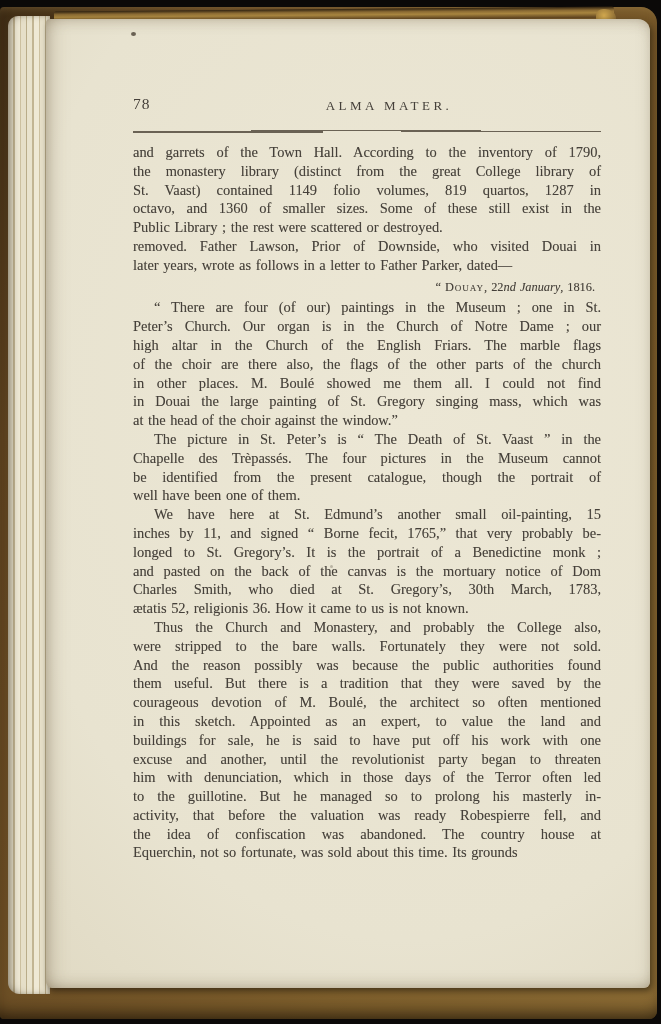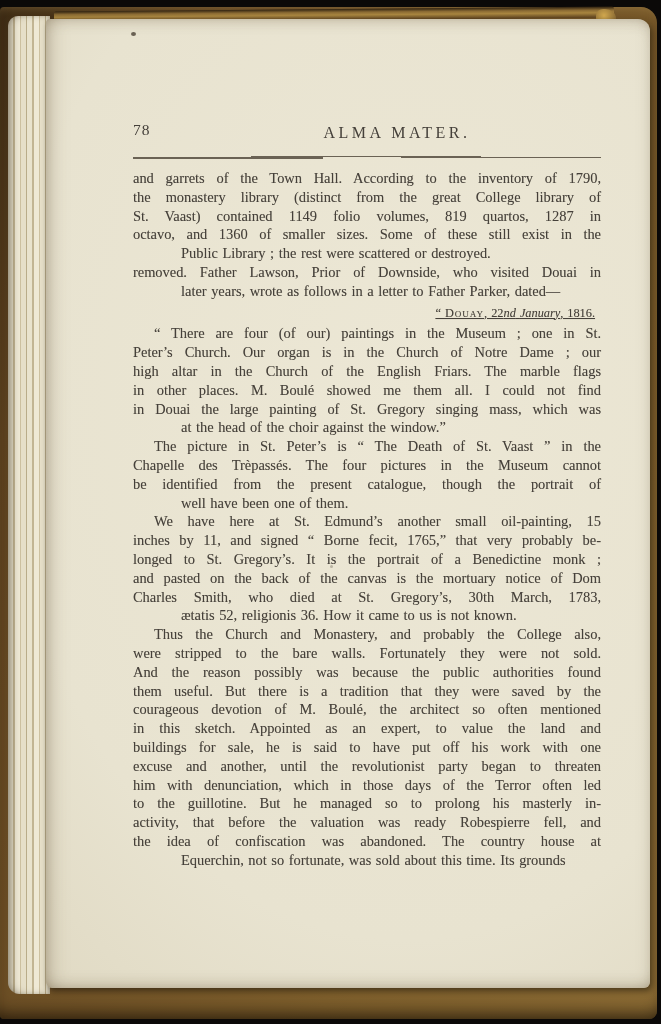--- a/index.html
+++ b/index.html
@@ -42,42 +42,42 @@
     box-shadow:inset 10px 0 22px -12px rgba(90,70,40,.55),
                inset -5px -8px 18px -12px rgba(90,70,40,.5),
                inset 0 10px 18px -14px rgba(90,70,40,.4),
                2px 3px 6px rgba(0,0,0,.45);
   }
   .speck{position:absolute;background:#4a4134;border-radius:50%;}
   .speck.s1{left:85px;top:13px;width:5px;height:4px;opacity:.8;}
   .speck.s2{left:284px;top:546px;width:3px;height:3px;opacity:.3;}
   
   .content{position:absolute;left:87px;top:76px;width:468px;color:#45403a;}
-  .header-row{position:relative;height:24px;margin-top:26px;}
+  .header-row{position:relative;height:24px;}
   .page-num{
     position:absolute;left:0;top:0;font-size:15.5px;letter-spacing:1px;
   }
   .running-title{
-    text-align:center;font-size:16px;letter-spacing:3.5px;
-    padding-top:3px;position:relative;left:30px;
+    text-align:center;font-size:13px;letter-spacing:3.5px;
+    padding-top:3px;position:relative;left:22px;
   }
   .rule{position:relative;margin-top:10px;height:4px;}
   .rule i{position:absolute;height:1.4px;background:#6a6254;display:block;}
   .rule .seg1{left:0;top:2.2px;width:190px;}
   .rule .seg2{left:118px;top:0.8px;width:230px;}
   .rule .seg3{right:0;top:1.6px;width:200px;}
   .body{
     margin-top:10px;font-size:14.4px;line-height:18.8px;word-spacing:1px;
     text-shadow:0.2px 0.2px 0 rgba(70,62,50,.3);
   }
   .tline{text-align:justify;text-align-last:justify;font-family:Liberation Serif, serif;-moz-text-align-last:justify;}
-  .tline.lastline{text-align-last:left;margin-left:48px;-moz-text-align-last:left;}
+  .tline.lastline{text-align-last:left;-moz-text-align-last:left;}
   .para.indent .tline.firstline{text-indent:21px;}
   .dateline{
-    text-align:right;font-size:12.3px;padding-right:6px;margin:3px 0 2px;text-decoration:underline;
+    text-align:right;font-size:12.3px;padding-right:6px;margin:3px 0 2px;
   }
   .dateline .sc{font-variant:small-caps;letter-spacing:1px;}
   .dateline .it{font-style:italic;}
 </style>
 </head>
 <body>
 
 <div class="cover"></div>
 <div class="board-edge-top"></div>
 <div class="gilt-spot"></div>
@@ -107,20 +107,21 @@
         </div>
         <div class="para indent">
           <div class="tline">removed. Father Lawson, Prior of Downside, who visited Douai in</div>
           <div class="tline lastline">later years, wrote as follows in a letter to Father Parker, dated—</div>
         </div>
         <div class="dateline"><span class="n">“ </span><span class="sc">Douay</span><span class="n">, 22</span><span class="it">nd</span><span class="n"> </span><span class="it">January</span><span class="n">, 1816.</span></div>
         <div class="para indent">
           <div class="tline firstline">“ There are four (of our) paintings in the Museum ; one in St.</div>
           <div class="tline">Peter’s Church. Our organ is in the Church of Notre Dame ; our</div>
           <div class="tline">high altar in the Church of the English Friars. The marble flags</div>
+          <div class="tline">of the choir are there also, the flags of the other parts of the church</div>
           <div class="tline">in other places. M. Boulé showed me them all. I could not find</div>
           <div class="tline">in Douai the large painting of St. Gregory singing mass, which was</div>
           <div class="tline lastline">at the head of the choir against the window.”</div>
         </div>
         <div class="para indent">
           <div class="tline firstline">The picture in St. Peter’s is “ The Death of St. Vaast ” in the</div>
           <div class="tline">Chapelle des Trèpassés. The four pictures in the Museum cannot</div>
           <div class="tline">be identified from the present catalogue, though the portrait of</div>
           <div class="tline lastline">well have been one of them.</div>
         </div>

